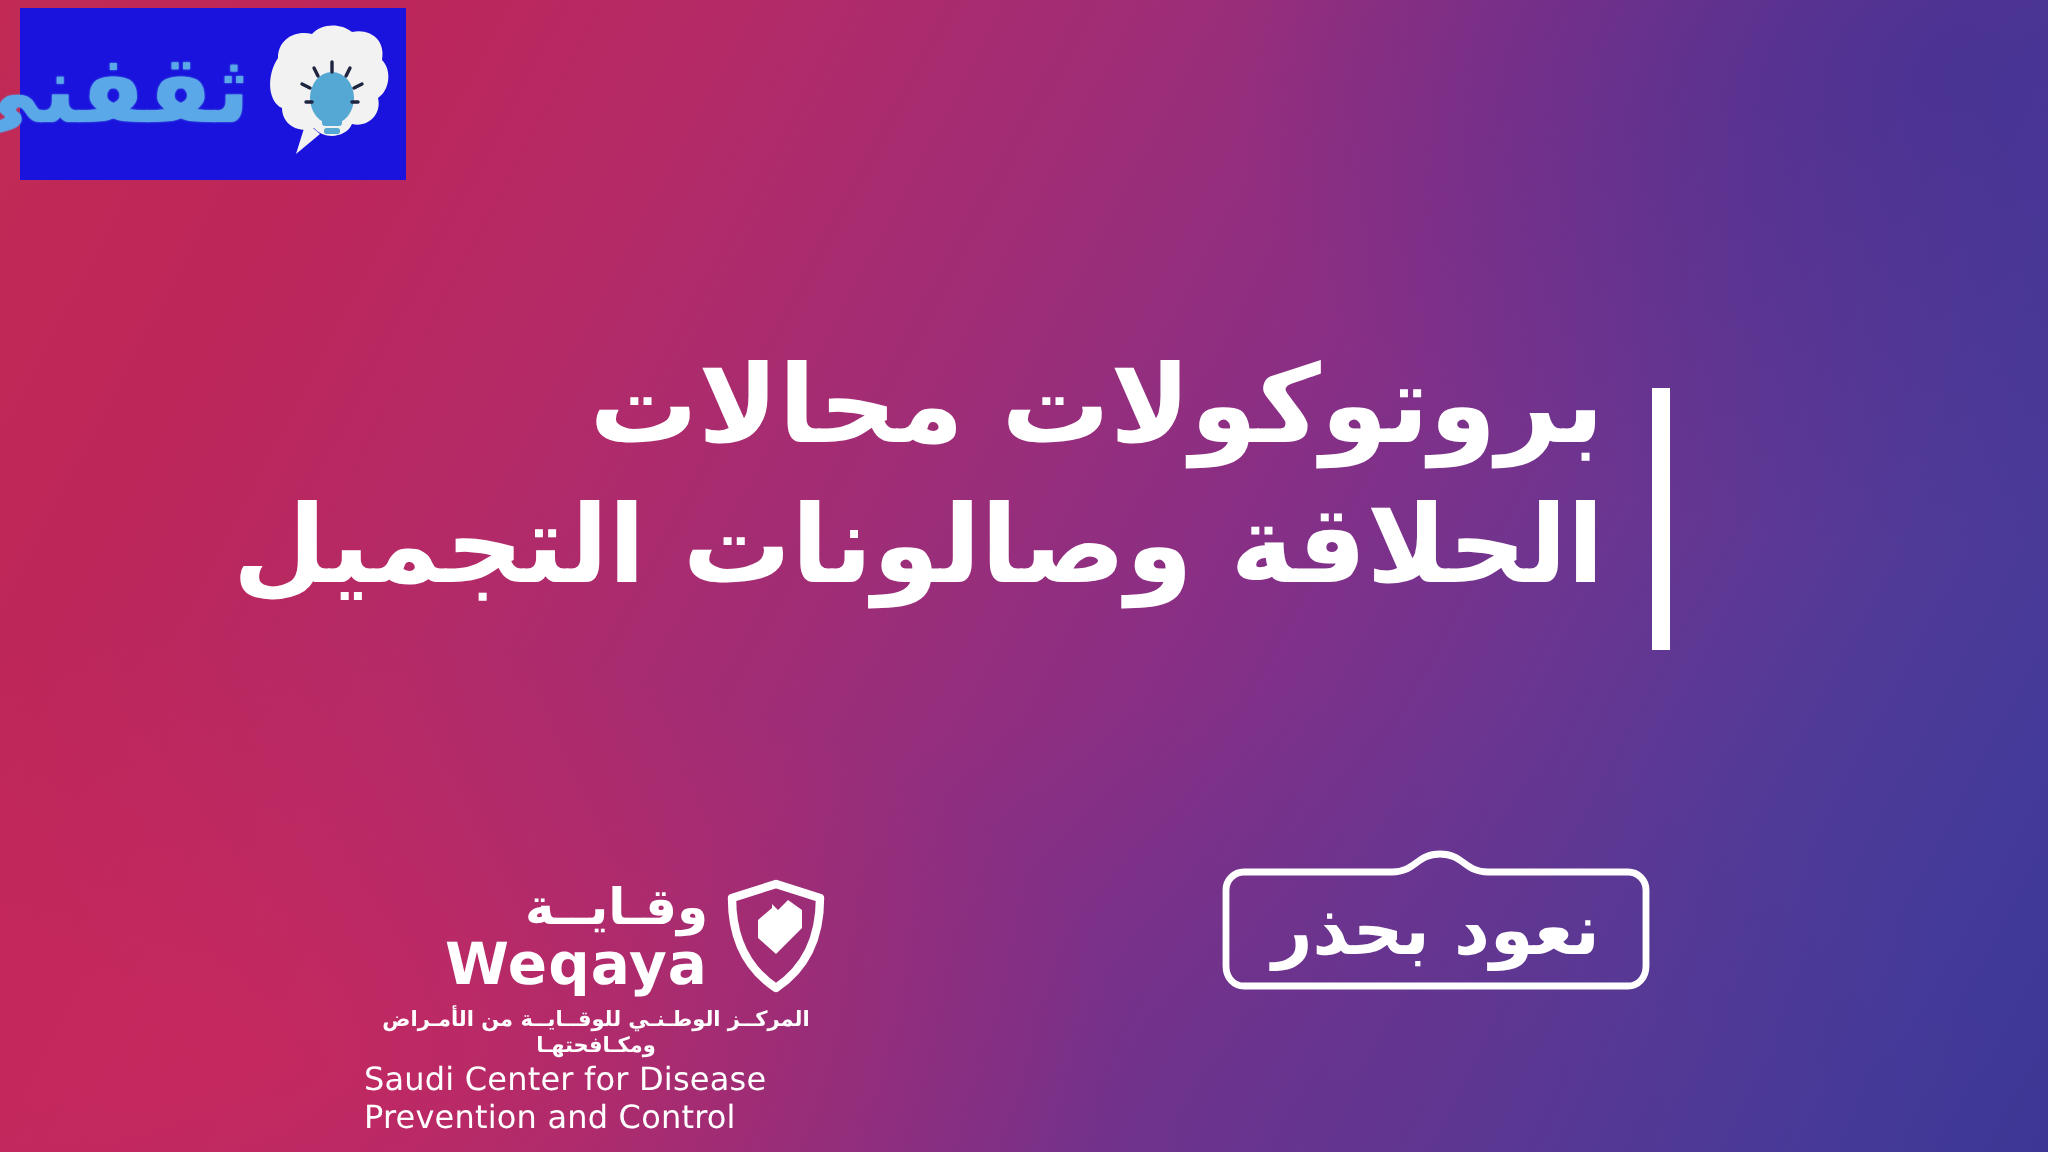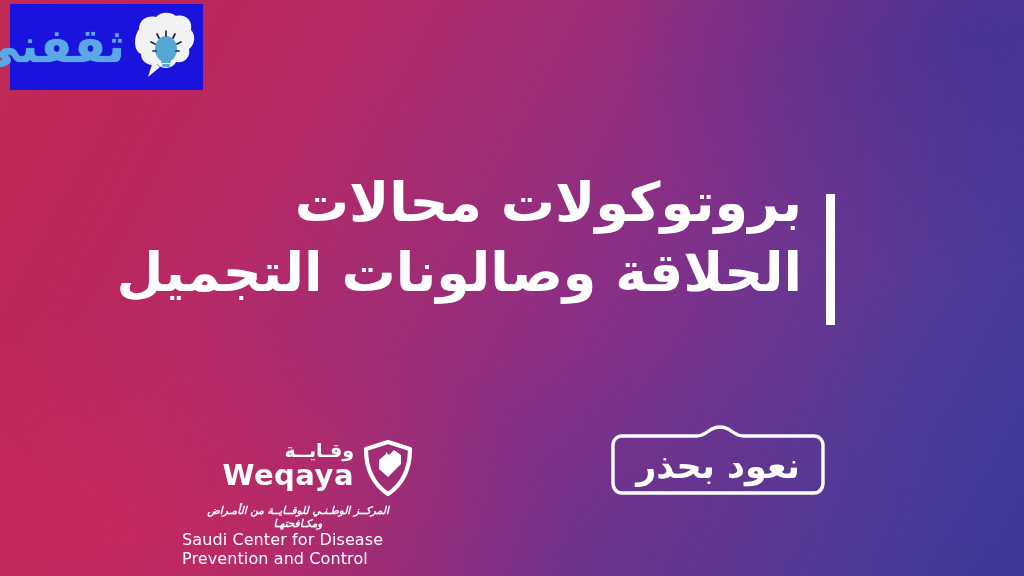--- a/index.html
+++ b/index.html
@@ -111,21 +111,21 @@
     justify-content: flex-end;
     gap: 8px;
     height: 62px;
   }
   .weqaya-words {
     text-align: right;
     direction: rtl;
     padding-top: 1px;
   }
   .weqaya-ar {
-    font-size: 19px;
+    font-size: 25px;
     font-weight: 700;
     line-height: 1.02;
     letter-spacing: 1.5px;
   }
   .weqaya-en {
     font-size: 29px;
     font-weight: 700;
     line-height: 1.0;
     letter-spacing: 0.5px;
     direction: ltr;
@@ -139,21 +139,20 @@
     margin-top: -1px;
   }
   .weqaya-sub-ar {
     text-align: center;
     direction: rtl;
     font-size: 10.5px;
     font-weight: 600;
     letter-spacing: 0.3px;
     margin-top: 2px;
     line-height: 1.25;
-    font-style: italic;
   }
   .weqaya-sub-en {
     text-align: left;
     font-size: 16px;
     font-weight: 400;
     letter-spacing: 0.1px;
     line-height: 1.2;
   }
 
   

